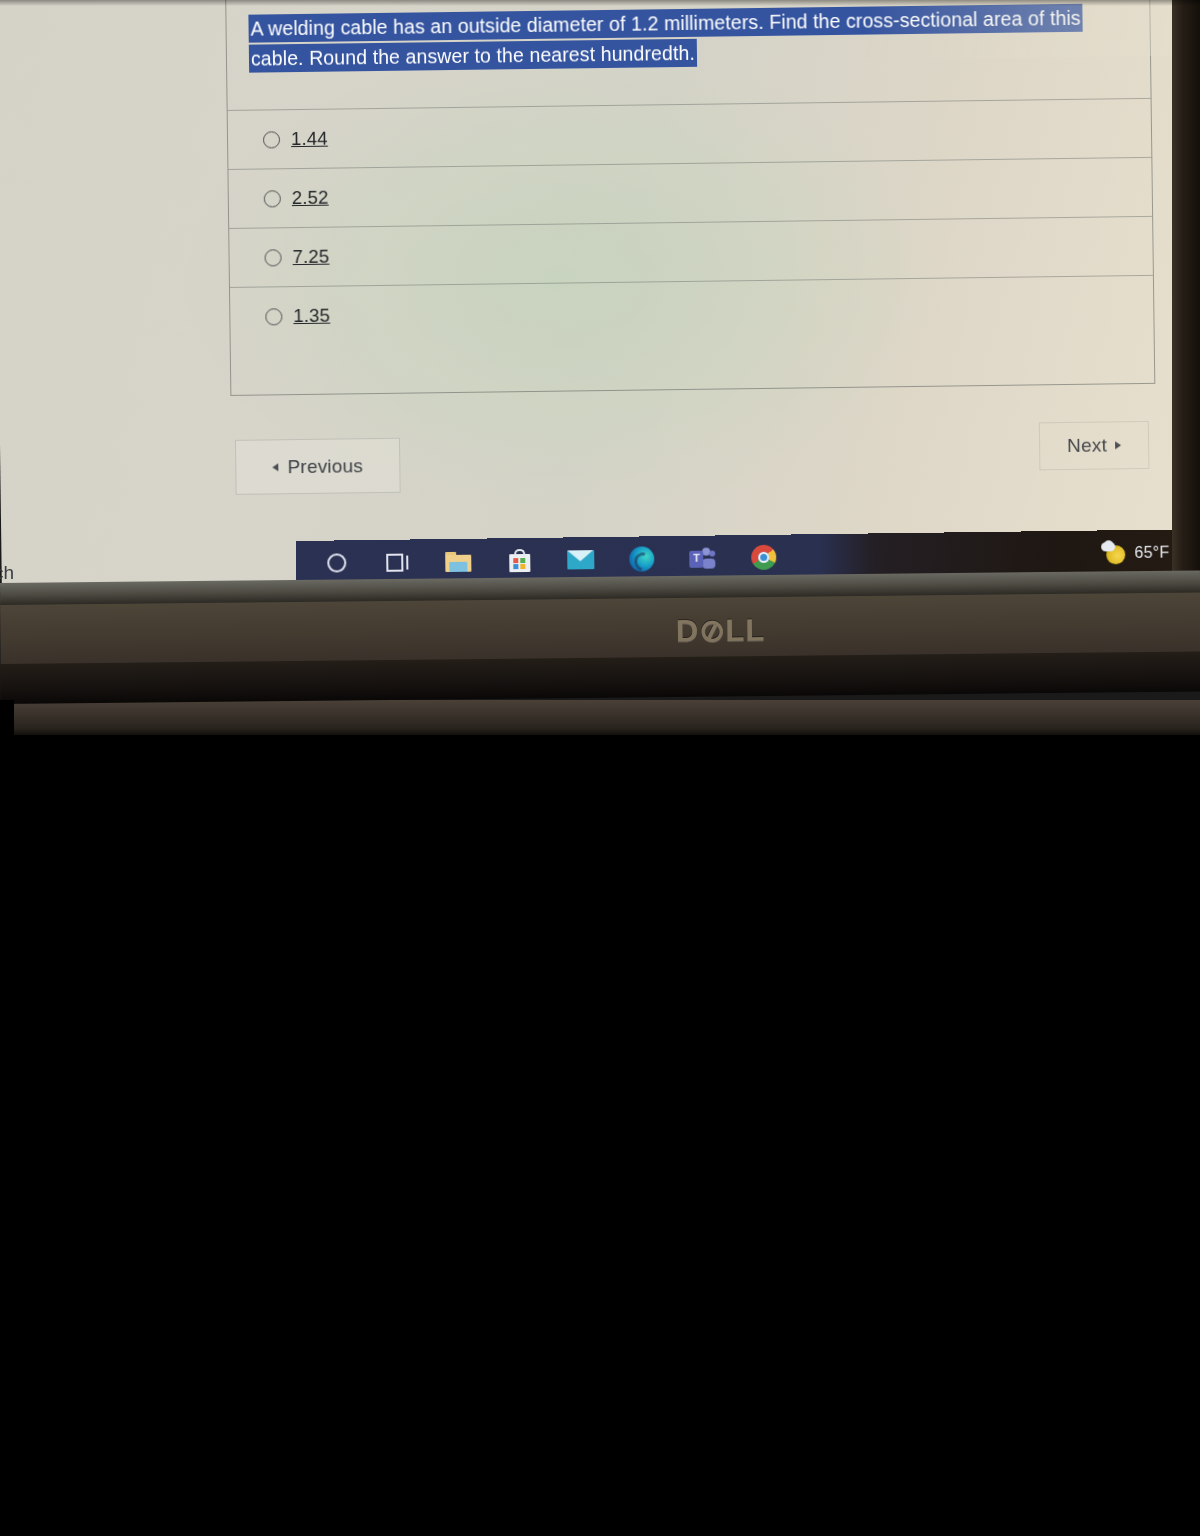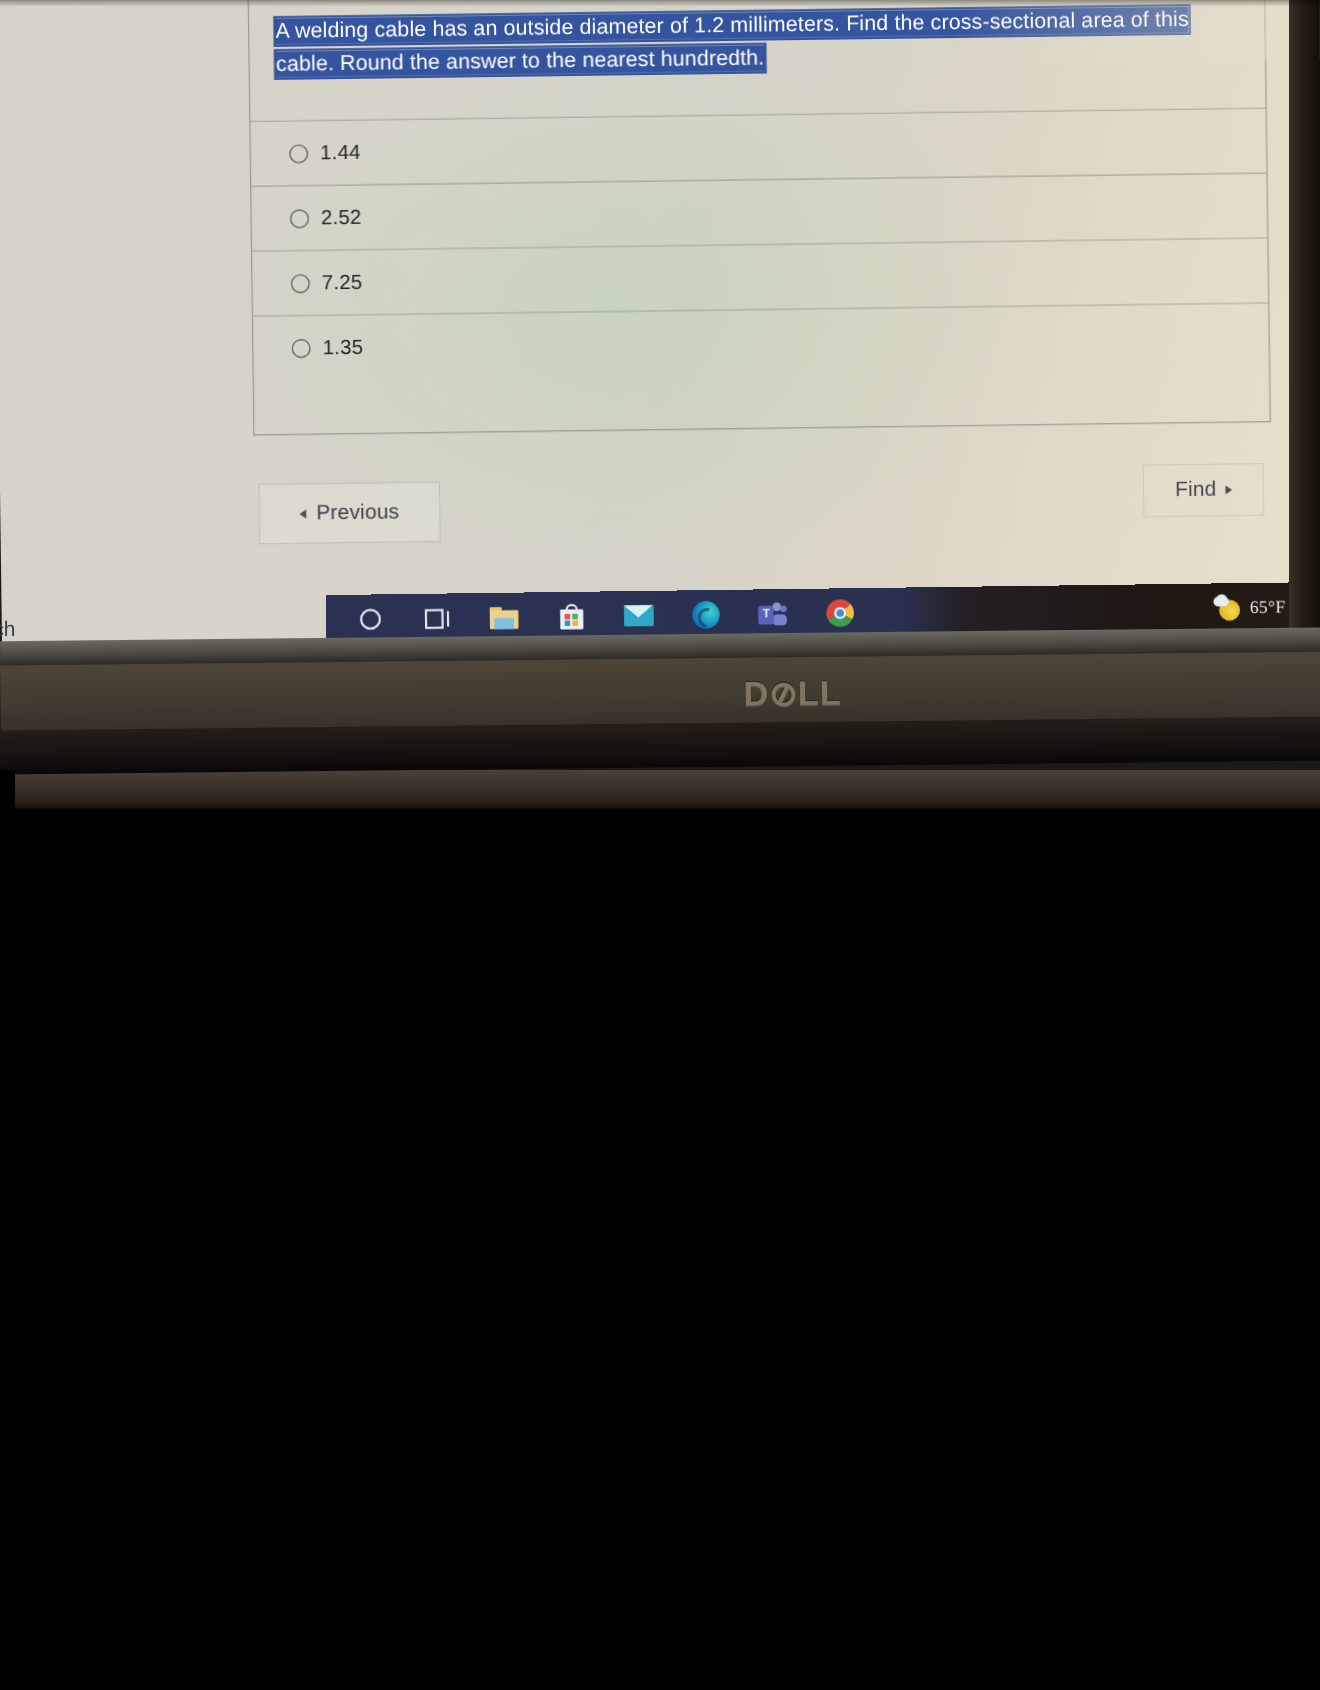--- a/index.html
+++ b/index.html
@@ -102,20 +102,21 @@
     width: 17px; height: 17px;
     border: 1.7px solid #4a4f52;
     border-radius: 50%;
     margin-right: 11px;
     flex: 0 0 auto;
   }
   .opt-label {
     font-size: 18.5px;
     color: #23262a;
     letter-spacing: .2px;
+    text-decoration: underline;
   }
 
   
   .nav-prev {
     position: absolute;
     left: 235px; top: 457px;
     width: 165px; height: 55px;
     background: rgba(226,224,213,0.55);
     border: 1px solid rgba(150,155,148,0.40);
     display: flex; align-items: center; justify-content: center;
@@ -205,21 +206,21 @@
   
   .tb-weather {
     position: absolute; right: 8px; top: 0; height: 45px;
     display: flex; align-items: center; gap: 9px;
   }
   .ic-moon { position: relative; width: 24px; height: 22px; }
   .ic-moon .mo { position:absolute; right:0; bottom:0; width:19px; height:19px; border-radius:50%;
     background: radial-gradient(circle at 60% 55%, #f6d84f 0%, #e0bb27 60%, #b9950f 100%); }
   .ic-moon .cl { position:absolute; left:0; top:0; width:14px; height:9px; border-radius:6px; background:#e6ebf2; }
   .ic-moon .cl2{ position:absolute; left:3px; top:-2px; width:9px; height:8px; border-radius:50%; background:#e6ebf2; }
-  .wx-text { font-size: 16px; color: #e9ecf2; letter-spacing:.3px; white-space: nowrap; font-family: Liberation Serif, serif; }
+  .wx-text { font-size: 16px; color: #e9ecf2; letter-spacing:.3px; white-space: nowrap; }
 
   
   #base-top {
     position: absolute; left: 0; top: 583px; width: 1200px; height: 22px;
     background: linear-gradient(180deg,#6a6a62 0%, #4d4a42 55%, #2c2a24 100%);
     transform: rotate(-0.6deg); transform-origin: 0 0;
     z-index: 45;
   }
   #base {
     position: absolute; left: 0; top: 597px; width: 1200px; height: 92px;
@@ -301,21 +302,21 @@
           </div>
         </div>
       </div>
 
       <div class="nav-prev">
         <span class="caret-l"></span>
         <span class="nav-label">Previous</span>
       </div>
 
       <div class="nav-next">
-        <span class="nav-label">Find</span>
+        <span class="nav-label">Next</span>
         <span class="caret-r"></span>
       </div>
 
     </div>
   </div>
 
   <div class="edge-word">ch</div>
 
   <div id="taskbar">
 

